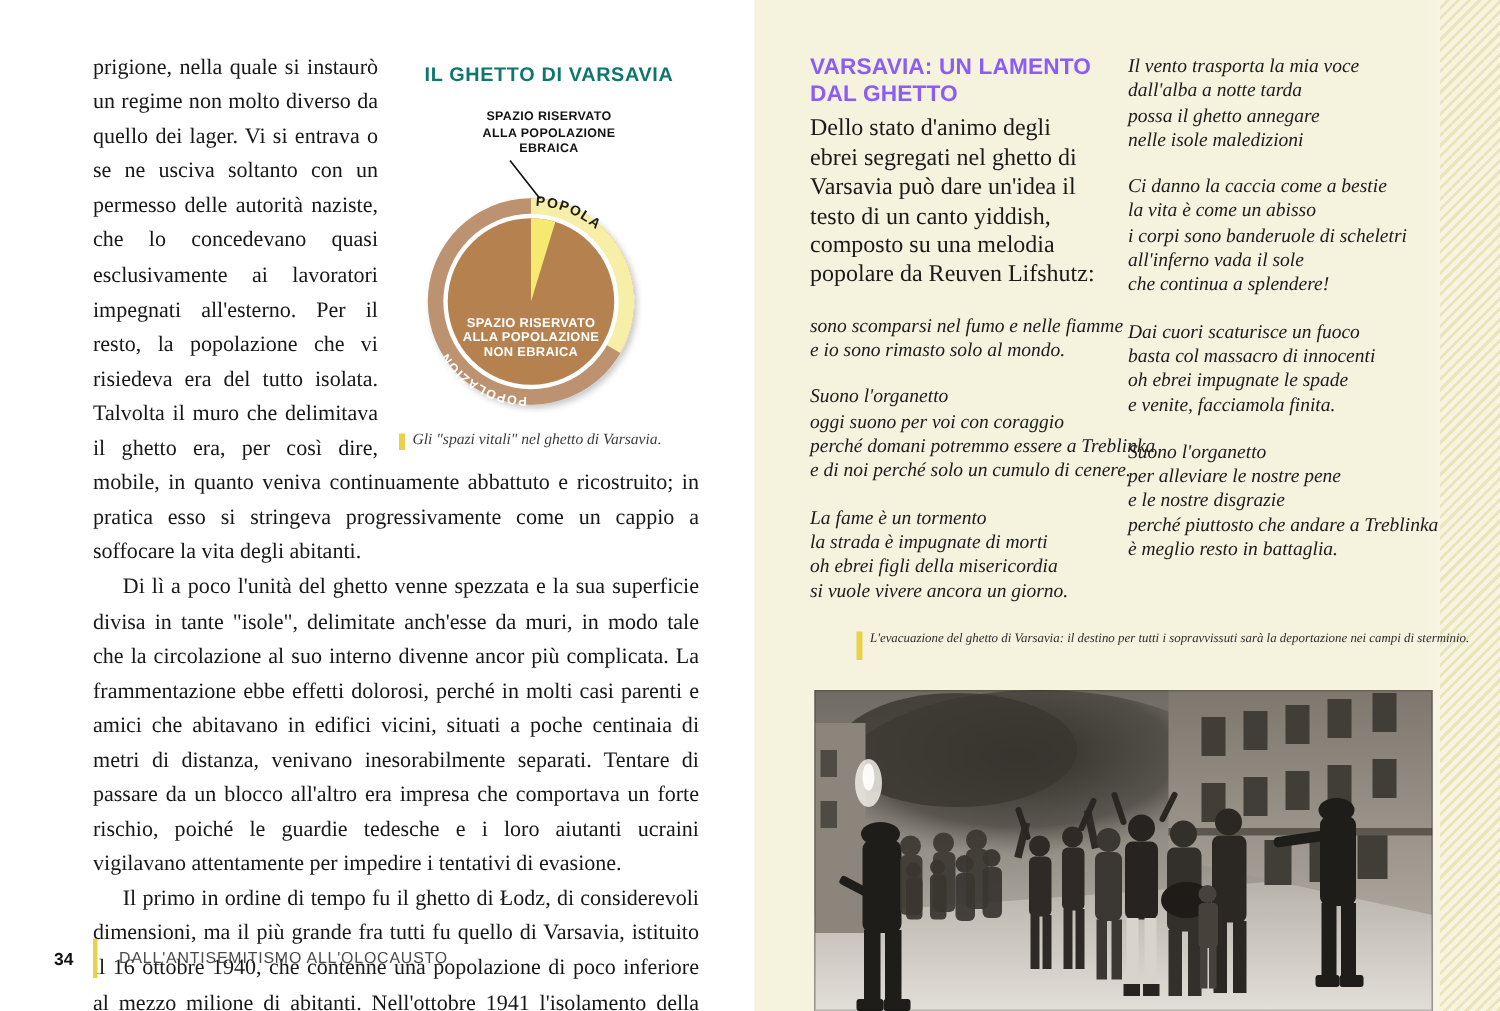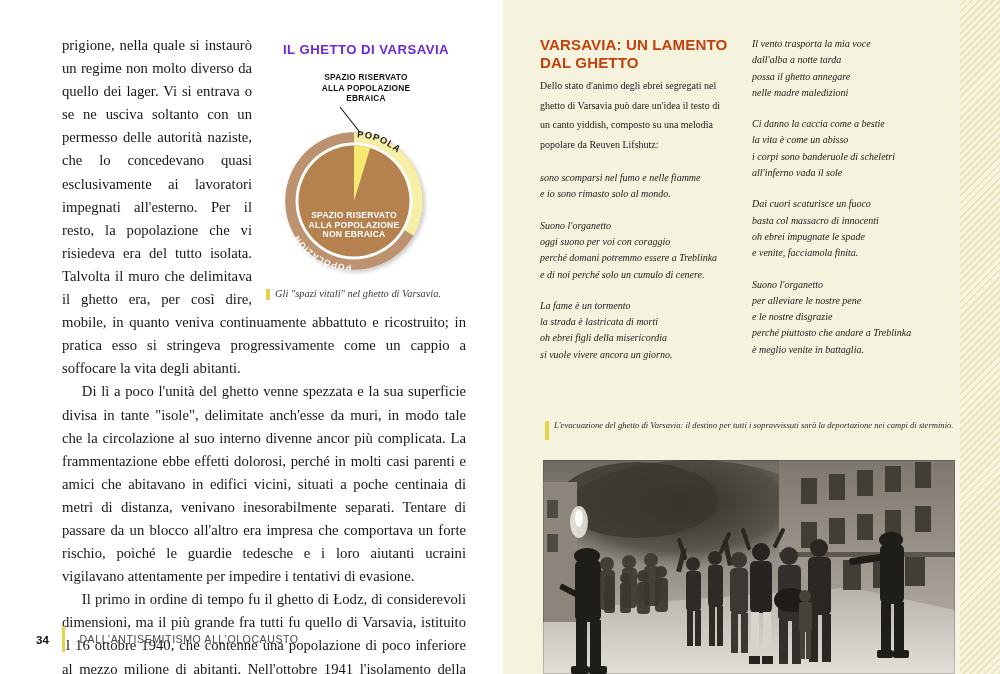--- a/index.html
+++ b/index.html
@@ -56,21 +56,21 @@
     margin:4px 0 0 14px;
     shape-outside:margin-box;
   }
 
   
   .fig-title {
     font-family:"Liberation Sans", sans-serif;
     font-weight:bold;
     font-size:13.2px;
     letter-spacing:.45px;
-    color:#6d28d9;
+    color:#0f766e;
     text-align:center;
     margin-bottom:11px;
   }
   .fig-callout {
     font-family:"Liberation Sans", sans-serif;
     font-weight:bold;
     font-size:8.3px;
     letter-spacing:.25px;
     line-height:10.4px;
     color:#111;
@@ -136,40 +136,40 @@
   }
   .side-col { width:207px; padding-right:17px; }
   .side-col.col2 { padding-right:0; padding-left:5px; }
 
   #sidebar-heading {
     font-family:"Liberation Sans", sans-serif;
     font-weight:bold;
     font-size:15.1px;
     line-height:18.2px;
     letter-spacing:.1px;
-    color:#c2410c;
+    color:#8b5cf6;
     margin-bottom:4px;
   }
   #sidebar-intro {
-    font-size:10px; line-height:19.4px; color:#1a1a1a;
+    font-size:16px; line-height:19.4px; color:#1a1a1a;
     margin-bottom:16px;
   }
   .stanza {
     font-style:italic;
-    font-size:10px;
+    font-size:13px;
     line-height:16.3px;
     color:#1a1a1a;
     margin-bottom:15px;
   }
   .stanza:last-child { margin-bottom:0; }
   .stanza .ln { display:block; white-space:nowrap; }
 
   
   #photo-caption {
-    position:absolute; left:545px; top:420px; width:410px;
+    position:absolute; left:571px; top:420px; width:410px;
     font-size:8.6px; font-style:italic; line-height:11.4px;
     color:#2b2b2b;
     padding-left:9px;
   }
   #photo-caption::before {
     content:"";
     position:absolute; left:0; top:1px;
     width:3.5px; height:19px;
     background:#e8d24a;
   }
@@ -281,54 +281,55 @@
 
         <div class="stanza">
           <span class="ln">Suono l'organetto</span>
           <span class="ln">oggi suono per voi con coraggio</span>
           <span class="ln">perché domani potremmo essere a Treblinka</span>
           <span class="ln">e di noi perché solo un cumulo di cenere.</span>
         </div>
 
         <div class="stanza">
           <span class="ln">La fame è un tormento</span>
-          <span class="ln">la strada è lastricata di morti</span>
+          <span class="ln">la strada è impugnate di morti</span>
           <span class="ln">oh ebrei figli della misericordia</span>
           <span class="ln">si vuole vivere ancora un giorno.</span>
         </div>
       </div>
 
       <div class="side-col col2">
         <div class="stanza">
           <span class="ln">Il vento trasporta la mia voce</span>
           <span class="ln">dall'alba a notte tarda</span>
           <span class="ln">possa il ghetto annegare</span>
-          <span class="ln">nelle madre maledizioni</span>
+          <span class="ln">nelle isole maledizioni</span>
         </div>
 
         <div class="stanza">
           <span class="ln">Ci danno la caccia come a bestie</span>
           <span class="ln">la vita è come un abisso</span>
           <span class="ln">i corpi sono banderuole di scheletri</span>
           <span class="ln">all'inferno vada il sole</span>
+          <span class="ln">che continua a splendere!</span>
         </div>
 
         <div class="stanza">
           <span class="ln">Dai cuori scaturisce un fuoco</span>
           <span class="ln">basta col massacro di innocenti</span>
           <span class="ln">oh ebrei impugnate le spade</span>
           <span class="ln">e venite, facciamola finita.</span>
         </div>
 
         <div class="stanza">
           <span class="ln">Suono l'organetto</span>
           <span class="ln">per alleviare le nostre pene</span>
           <span class="ln">e le nostre disgrazie</span>
           <span class="ln">perché piuttosto che andare a Treblinka</span>
-          <span class="ln">è meglio venite in battaglia.</span>
+          <span class="ln">è meglio resto in battaglia.</span>
         </div>
       </div>
     </div>
   </div>
 
   <div id="photo-caption">L'evacuazione del ghetto di Varsavia: il destino per tutti i sopravvissuti sarà la deportazione nei campi di sterminio.</div>
 
   <div id="photo">
     <svg viewBox="0 0 412 214" width="412" height="214" preserveAspectRatio="xMidYMid slice">
       <defs>

